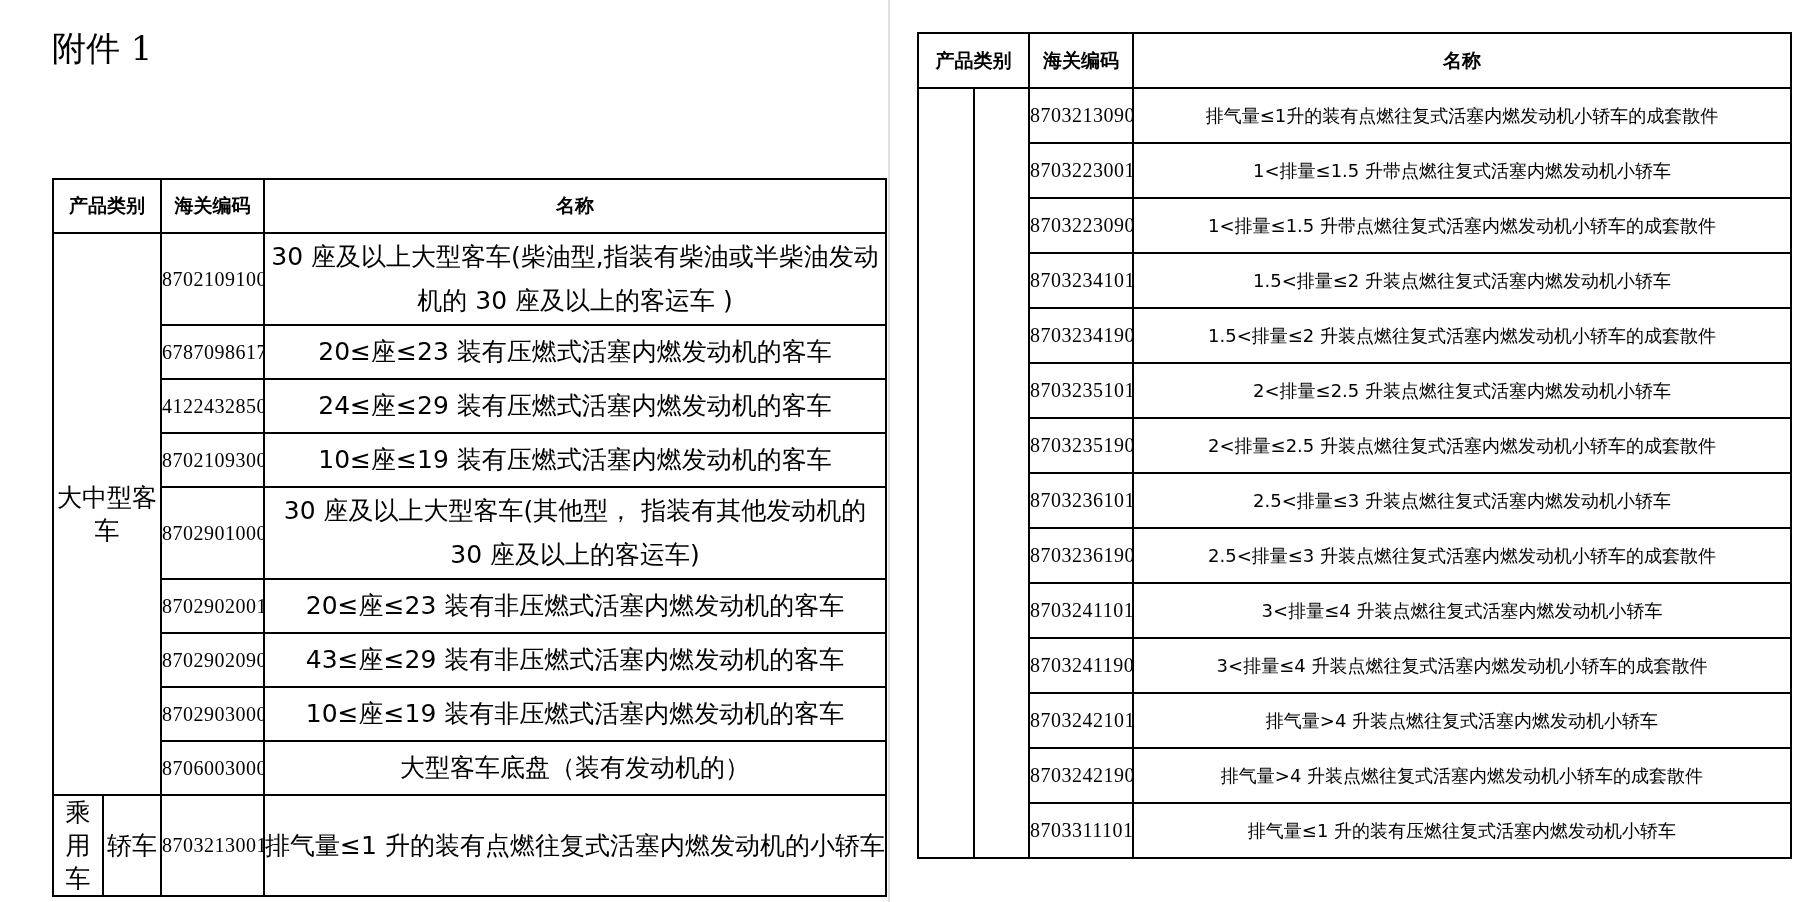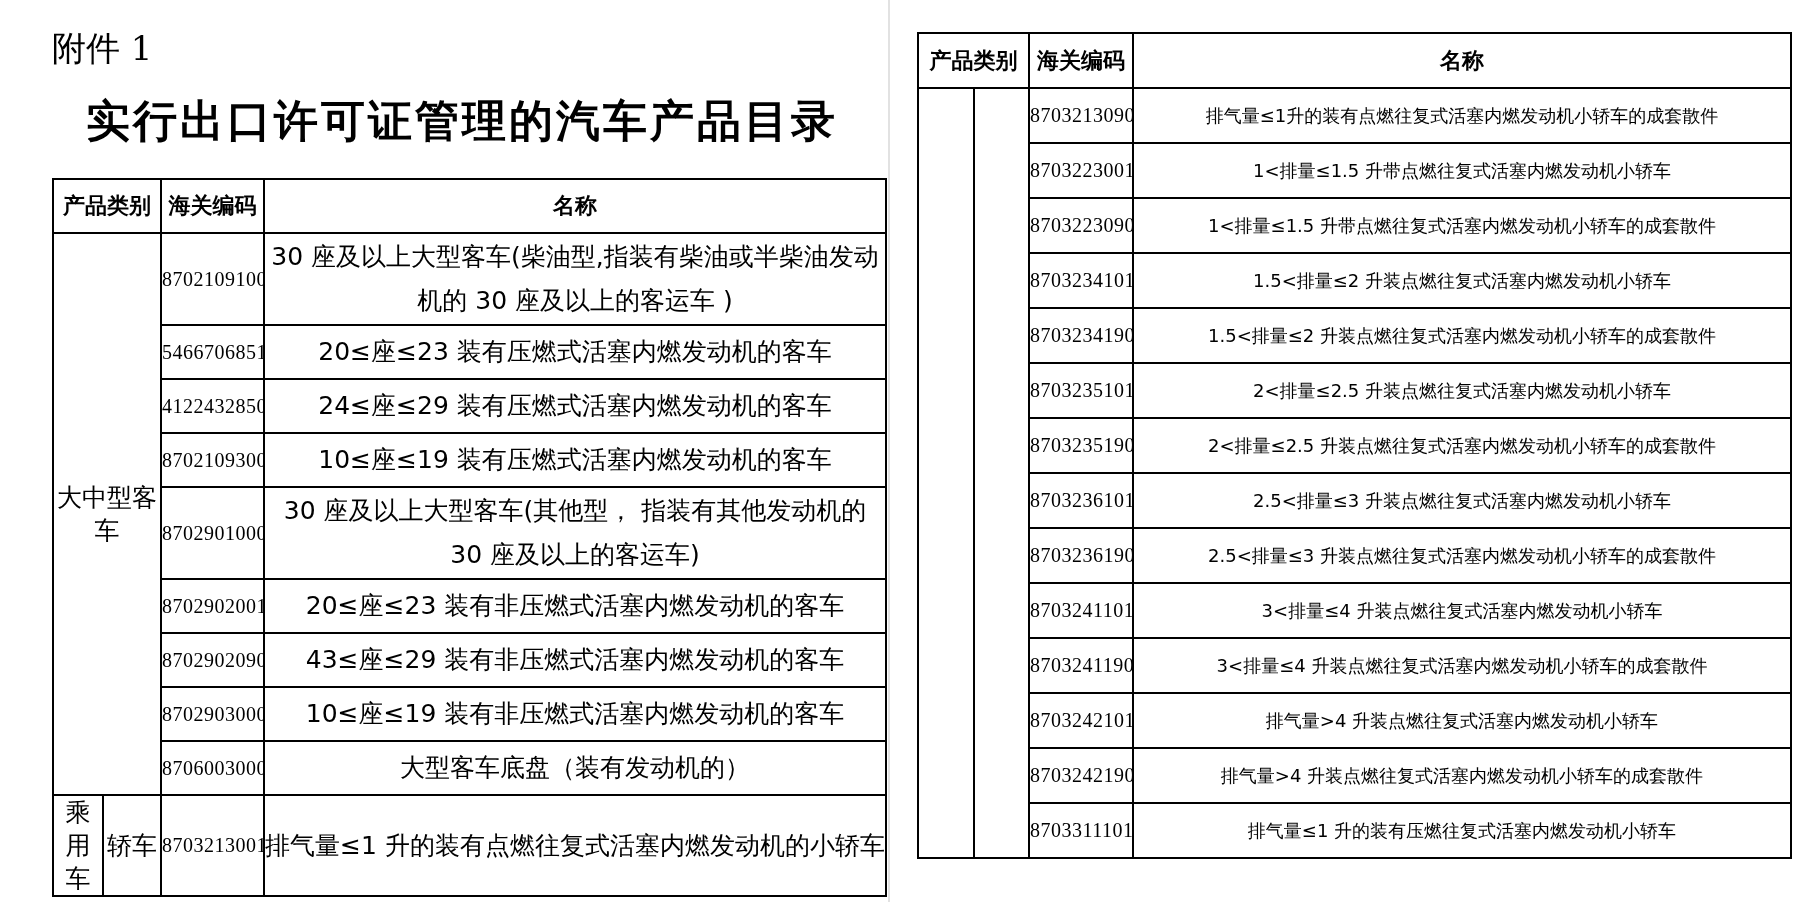--- a/index.html
+++ b/index.html
@@ -14,21 +14,21 @@
   .divider{position:absolute;left:888px;top:0;width:2px;height:902px;background:#e2e2e2;}
 
   .attach{position:absolute;left:52px;top:28px;font-size:34px;line-height:1.2;
           font-family:"DejaVu Serif","Liberation Serif",serif;}
   .doc-title{position:absolute;left:86px;top:92px;font-size:44px;font-weight:bold;
              letter-spacing:3px;white-space:nowrap;}
 
   table.t{border-collapse:collapse;table-layout:fixed;position:absolute;}
   table.t td,table.t th{border:2px solid #000;vertical-align:middle;text-align:center;
       padding:0;font-weight:normal;overflow:hidden;}
-  table.t th{font-weight:bold;font-size:22px;margin-left:45px;}
+  table.t th{font-weight:bold;font-size:19px;margin-left:45px;}
   td.code{font-family:"Liberation Serif","DejaVu Serif",serif;font-size:20px;letter-spacing:.5px;margin-top:26px;}
   td.name{text-align:left;padding:4px 12px;font-size:25px;line-height:44px;}
   td.cat{font-size:25px;}
   table.left-t{left:52px;top:178px;width:833px;}
   table.right-t{left:27px;top:32px;width:873px;}
   table.right-t td.name{font-size:18px;border-radius:23px;}
   tr.h-left{height:54px;} tr.r-norm{height:54px;} tr.r-tall{height:92px;} tr.r-last{height:56px;padding-left:48px;}
   tr.h-right{height:55px;} tr.rr{height:55px;}
 
   .prev-btn{position:absolute;left:-30px;top:424px;width:48px;height:48px;border-radius:50%;
@@ -40,41 +40,40 @@
 <body>
 
 <div class="viewer">
 
   <div class="prev-btn">
     <span>◀</span>
   </div>
 
   <div class="page page-left">
     <div class="attach">附件 1</div>
-    <div class="doc-title">实行出口许可证管理的汽车产品目录</div>
     <table class="t left-t">
       <colgroup>
         <col style="width:50px">
           <col style="width:58px">
         <col style="width:103px">
           <col style="width:622px">
       </colgroup>
       <tbody>
           <tr class="h-left">
             <th colspan="2">产品类别</th>
             <th>海关编码</th>
             <th>名称</th>
           </tr>
           <tr class="r-tall">
             <td class="cat" colspan="2" rowspan="9">大中型客车</td>
             <td class="code">8702109100</td>
             <td class="name">30 座及以上大型客车(柴油型,指装有柴油或半柴油发动机的 30 座及以上的客运车 )</td>
           </tr>
           <tr class="r-norm">
-            <td class="code">5466706851</td>
+            <td class="code">6787098617</td>
             <td class="name">20≤座≤23 装有压燃式活塞内燃发动机的客车</td>
           </tr>
           <tr class="r-norm">
             <td class="code">4122432850</td>
             <td class="name">24≤座≤29 装有压燃式活塞内燃发动机的客车</td>
           </tr>
           <tr class="r-norm">
             <td class="code">8702109300</td>
             <td class="name">10≤座≤19 装有压燃式活塞内燃发动机的客车</td>
           </tr>

